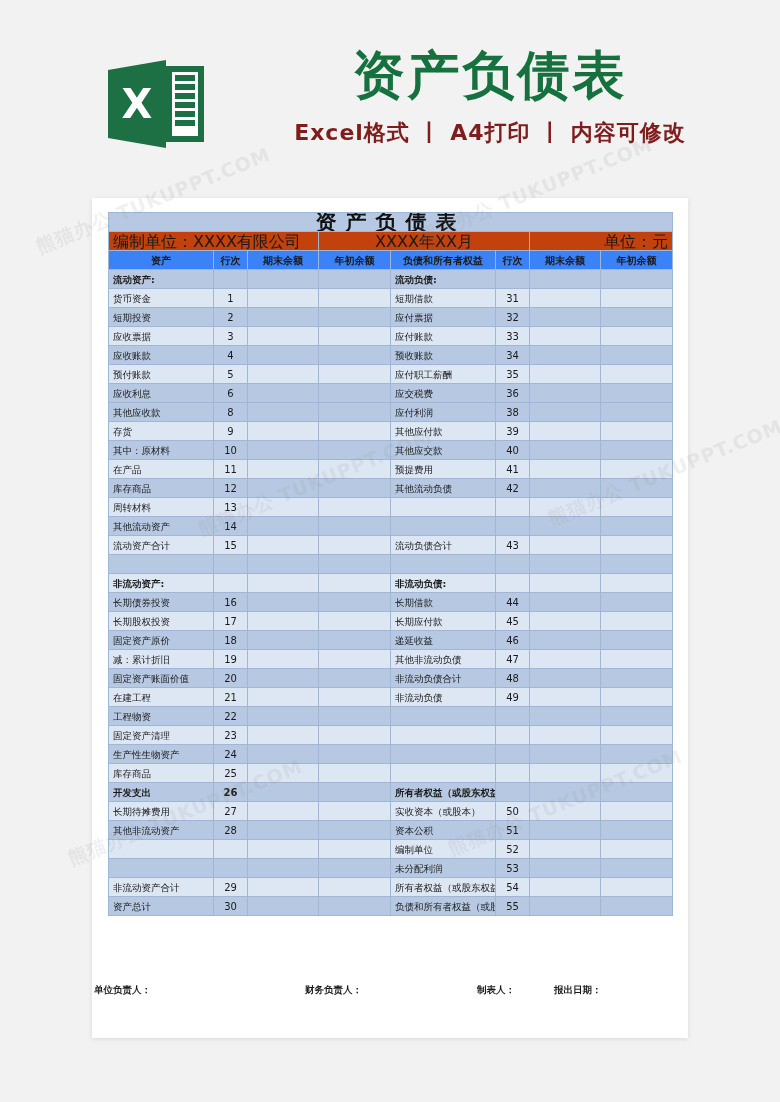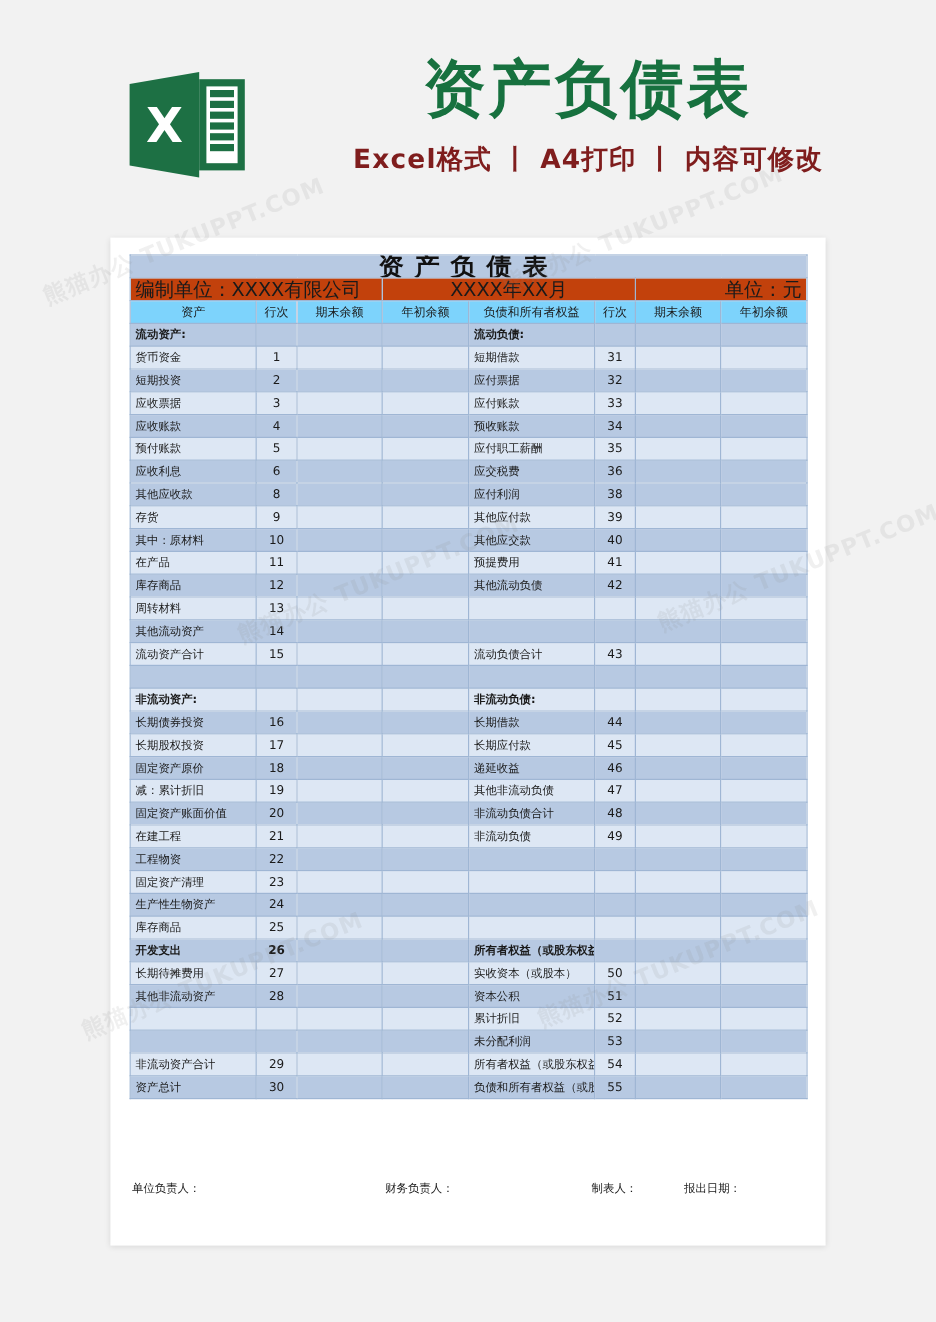--- a/index.html
+++ b/index.html
@@ -102,37 +102,37 @@
     font-weight: bold;
     letter-spacing: 9px;
     color: #111;
   }
   .info-row td { height: 19px; font-size: 16px; font-weight: normal; background: #c2410c; }
   .info-unit { text-align: right; }
   .hdr-row td {
     height: 19px;
     text-align: center;
     font-size: 10px;
-    font-weight: normal;
-    background: #7dd3fc;
+    font-weight: bold;
+    background: #3b82f6;
   }
   .sect td { font-weight: bold; }
   .num { text-align: center; font-size: 10px; }
   .lbl { font-size: 9.5px; }
   .tall td { height: 28px; }
   .tall2 td { height: 32px; }
   .wrap { white-space: normal; line-height: 11px; }
 
   
   .footer {
     position: absolute;
-    left: 16px; top: 782px;
+    left: 0; top: 782px;
     width: 564px; height: 24px;
     font-size: 9.5px;
-    font-weight: normal;
+    font-weight: bold;
     color: #1a1a1a;
   }
   .footer span { position: absolute; top: 4px; white-space: nowrap; }
   .f1 { left: 2px; }
   .f2 { left: 213px; }
   .f3 { left: 385px; }
   .f4 { left: 462px; }
 </style>
 </head>
 <body>
@@ -504,21 +504,21 @@
               <td class="lbl">资本公积</td>
               <td class="num">51</td>
               <td></td>
               <td></td>
             </tr>
             <tr class="r-light">
               <td class="lbl"></td>
               <td class="num"></td>
               <td></td>
               <td></td>
-              <td class="lbl">累计折旧</td>
+              <td class="lbl">编制单位</td>
               <td class="num">52</td>
               <td></td>
               <td></td>
             </tr>
             <tr class="r-dark">
               <td class="lbl"></td>
               <td class="num"></td>
               <td></td>
               <td></td>
               <td class="lbl">未分配利润</td>

